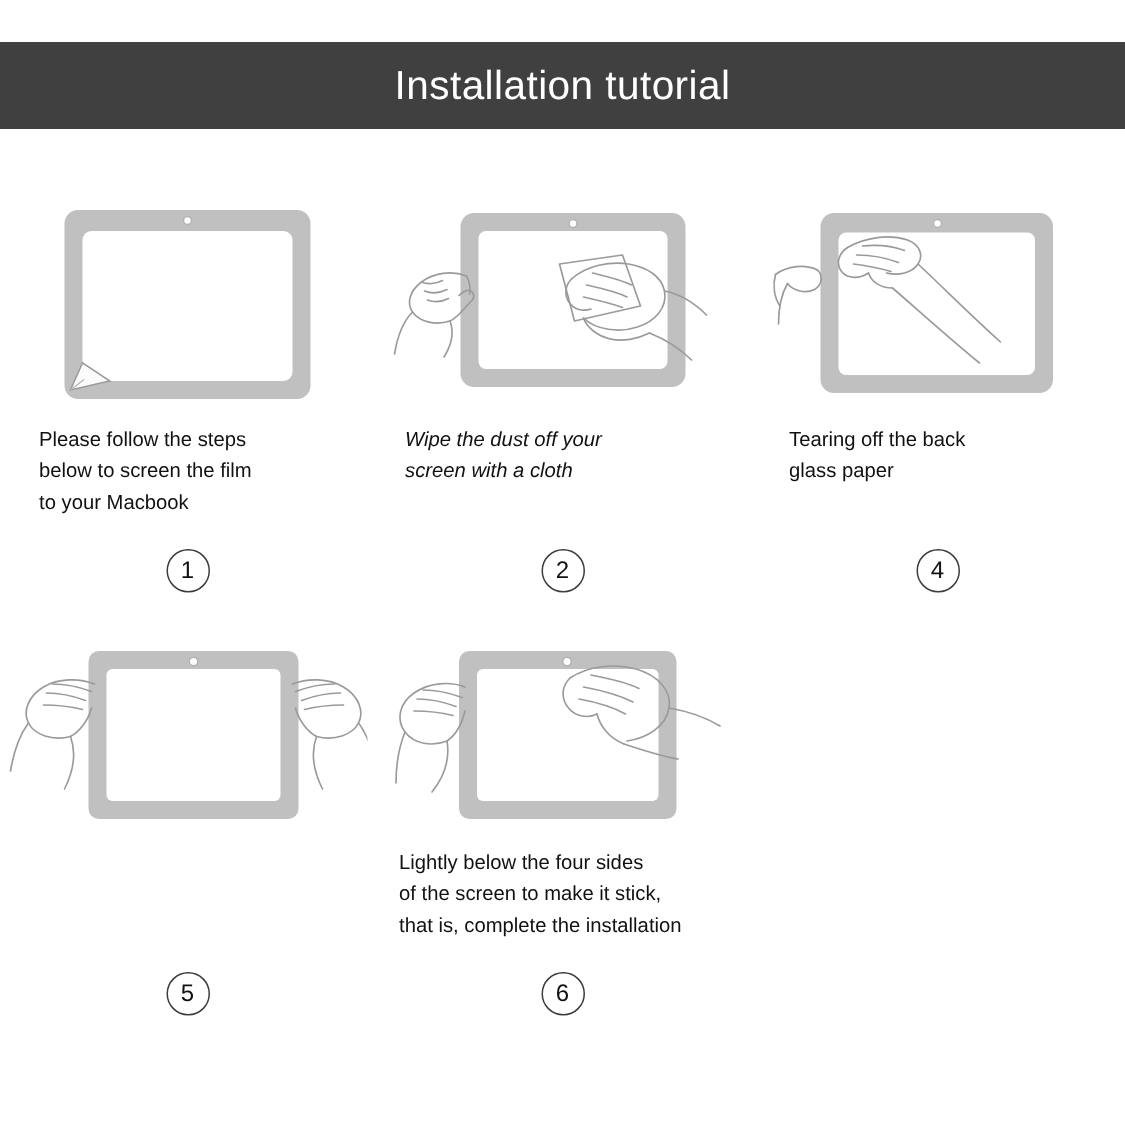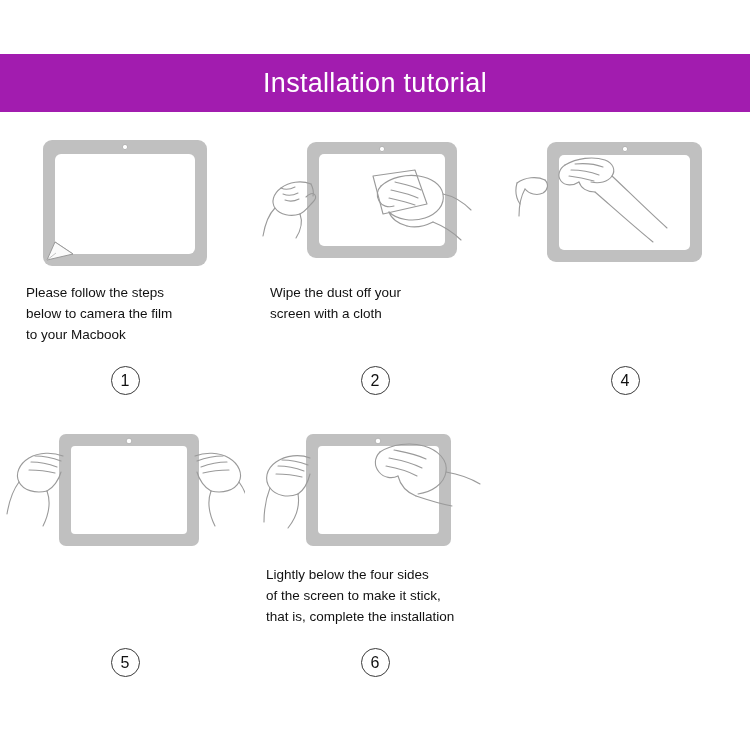--- a/index.html
+++ b/index.html
@@ -20,24 +20,24 @@
     height: 750px;
     background: #ffffff;
     position: relative;
     box-sizing: border-box;
   }
 
   
   .header-band {
     position: absolute;
     left: 0;
-    top: 54px;
+    top: 28px;
     width: 750px;
     height: 58px;
-    background: #a21caf;
+    background: #404040;
     display: flex;
     align-items: center;
     justify-content: center;
   }
   .header-title {
     color: #ffffff;
     font-size: 27px;
     font-weight: 400;
     letter-spacing: 0.3px;
     line-height: 1;
@@ -68,21 +68,21 @@
   .fig svg { display: block; }
 
   .caption {
     font-size: 13.5px;
     line-height: 21px;
     color: #111111;
     padding: 0 12px 0 26px;
     margin-top: 6px;
     white-space: pre-line;
   }
-  .cell-c2 .caption { padding-left: 20px; }
+  .cell-c2 .caption { padding-left: 20px; font-style: italic; }
   .cell-c3 .caption { padding-left: 16px; }
 
   .num-wrap {
     position: absolute;
     left: 0;
     width: 250px;
     display: flex;
     justify-content: center;
   }
   .row1 .num-wrap { top: 238px; }
@@ -118,21 +118,21 @@
         <svg width="200" height="140" viewBox="0 0 200 140">
           <rect x="18" y="8" width="164" height="126" rx="9" ry="9" fill="#c0c0c0"></rect>
           <rect x="30" y="22" width="140" height="100" rx="6" ry="6" fill="#ffffff"></rect>
           <circle cx="100" cy="15" r="2.6" fill="#ffffff" stroke="#b0b0b0" stroke-width="0.9"></circle>
           <path d="M30 110 L30 122 L48 122 Z" fill="#f2f2f2" stroke="#9a9a9a" stroke-width="1"></path>
           <path d="M30 110 L22 128 L48 122 Z" fill="#fbfbfb" stroke="#9a9a9a" stroke-width="1"></path>
           <path d="M22 128 L31 121" fill="none" stroke="#b5b5b5" stroke-width="0.8"></path>
         </svg>
       </div>
       <div class="caption">Please follow the steps
-below to camera the film
+below to screen the film
 to your Macbook</div>
       <div class="num-wrap">
         <div class="num-circle">1</div>
       </div>
     </div>
 
     <div class="step-cell row1 cell-c2">
       <div class="fig">
         <svg width="240" height="140" viewBox="0 0 240 140">
           <rect x="52" y="10" width="150" height="116" rx="9" ry="9" fill="#c0c0c0"></rect>
@@ -192,20 +192,22 @@
           </g>
 
           <g fill="none" stroke="#9a9a9a" stroke-width="1.1" stroke-linejoin="round" stroke-linecap="round">
             <path d="M30 48 C22 44 10 45 2 51"></path>
             <path d="M30 48 C34 52 33 58 28 61 C22 64 14 62 10 57"></path>
             <path d="M10 57 C6 64 4 74 4 84"></path>
             <path d="M2 51 C0 58 1 66 5 72"></path>
           </g>
         </svg>
       </div>
+      <div class="caption">Tearing off the back
+glass paper</div>
       <div class="num-wrap">
         <div class="num-circle">4</div>
       </div>
     </div>
 
     <div class="step-cell row2 cell-c2">
       <div class="fig">
         <svg width="240" height="140" viewBox="0 0 240 140">
           <rect x="54" y="20" width="140" height="112" rx="7" ry="7" fill="#c0c0c0"></rect>
           <rect x="66" y="32" width="116" height="88" rx="4" ry="4" fill="#ffffff"></rect>

